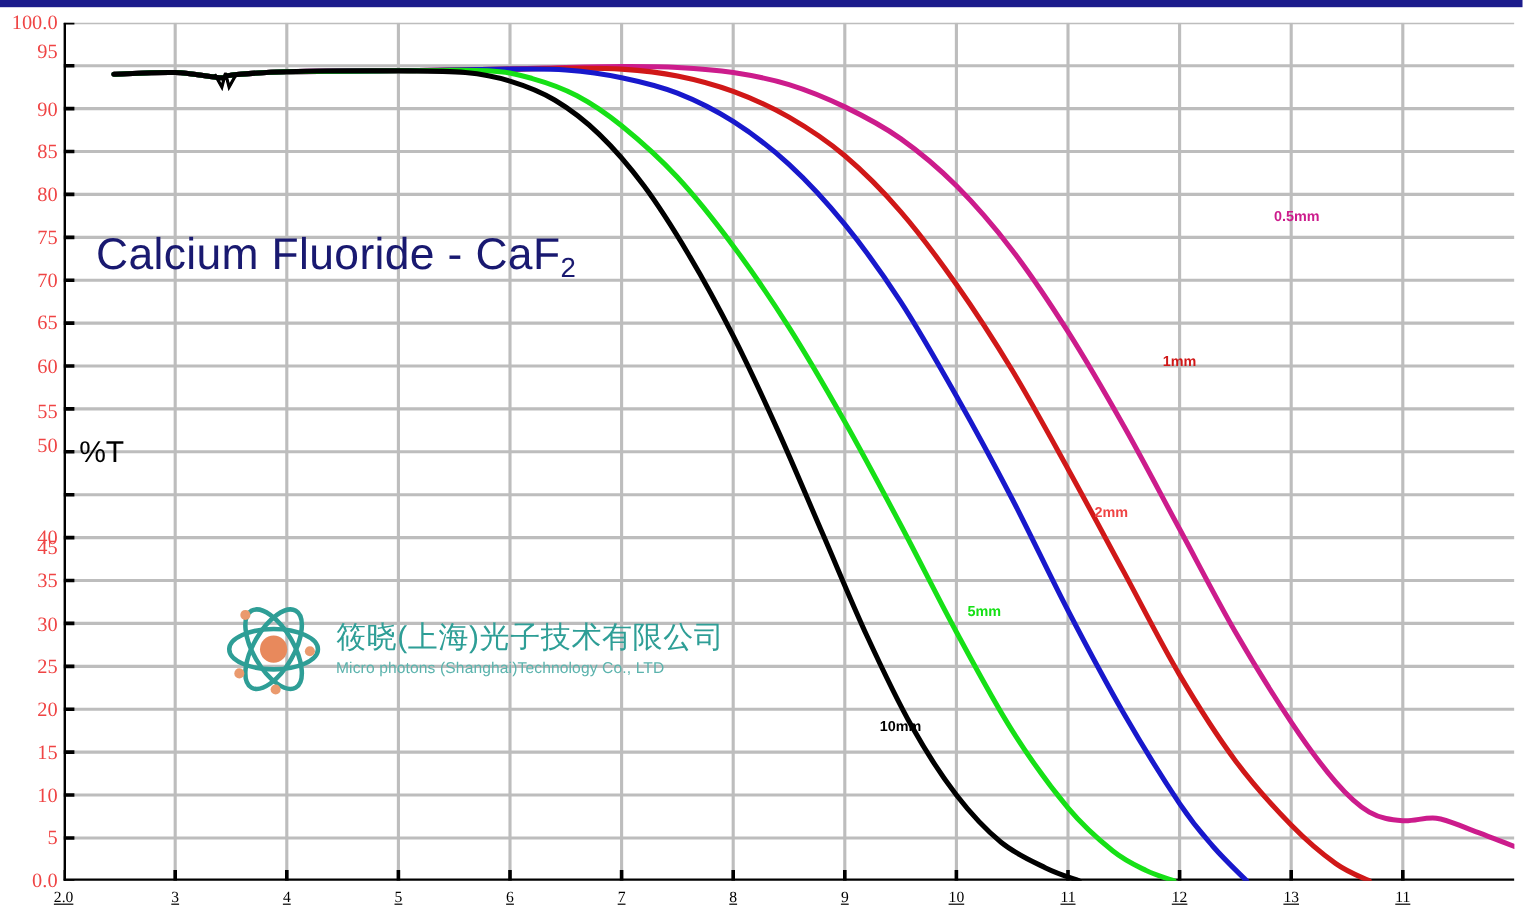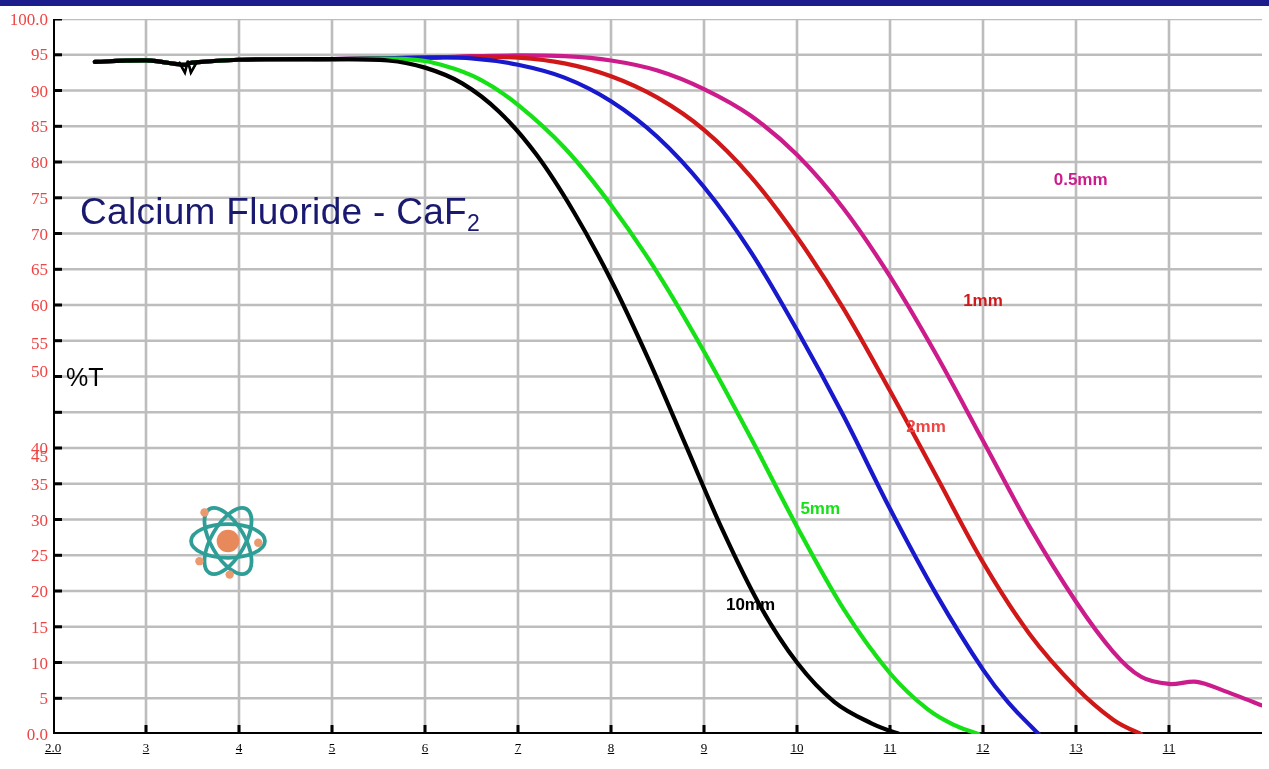--- a/index.html
+++ b/index.html
@@ -87,21 +87,21 @@
   #xlabel {
     position: absolute;
     left: 533px;
     top: 679px;
     font-size: 26px;
     color: #000000;
     white-space: nowrap;
   }
   .series-label {
     position: absolute;
-    font-size: 17px;
+    font-size: 12px;
     font-weight: bold;
     white-space: nowrap;
     transform: translate(-50%, -50%);
   }
   #logo {
     position: absolute;
     left: 186px;
     top: 497px;
     width: 390px;
     height: 88px;
@@ -130,21 +130,21 @@
 </style>
 </head>
 <body>
 
 <div id="page">
 
   <div id="topbar"></div>
 
   <div id="ytick-layer">
       <div class="ytick-label" style="top: 19px;">100.0</div>
-      <div class="ytick-label" style="top: 54px;">95</div>
+      <div class="ytick-label" style="top: 43px;">95</div>
       <div class="ytick-label" style="top: 90.5px;">90</div>
       <div class="ytick-label" style="top: 126.25px;">85</div>
       <div class="ytick-label" style="top: 162px;">80</div>
       <div class="ytick-label" style="top: 197.75px;">75</div>
       <div class="ytick-label" style="top: 233.5px;">70</div>
       <div class="ytick-label" style="top: 269.25px;">65</div>
       <div class="ytick-label" style="top: 305px;">60</div>
       <div class="ytick-label" style="top: 343px;">55</div>
       <div class="ytick-label" style="top: 371px; margin-left: 15px;">50</div>
       <div class="ytick-label" style="top: 412.25px; margin-top: 44px;">45</div>
@@ -282,15 +282,19 @@
           <ellipse cx="50" cy="50" rx="44" ry="20" transform="rotate(120 50 50)" stroke="#2e9e96"></ellipse>
         </g>
       <circle id="logo-nucleus" cx="50" cy="50" r="13.5" fill="#e8895c"></circle>
       <g id="logo-dots">
           <circle cx="22" cy="16" r="5" fill="#ea9a6e"></circle>
           <circle cx="86" cy="52" r="5" fill="#ea9a6e"></circle>
           <circle cx="52" cy="90" r="5" fill="#ea9a6e"></circle>
           <circle cx="16" cy="74" r="5" fill="#ea9a6e"></circle>
         </g>
     </svg>
+    <div id="logo-text">
+      <div id="logo-cn">筱晓(上海)光子技术有限公司</div>
+      <div id="logo-en">Micro photons (Shanghai)Technology Co., LTD</div>
+    </div>
   </div>
 
 </div>
 
 </body></html>

